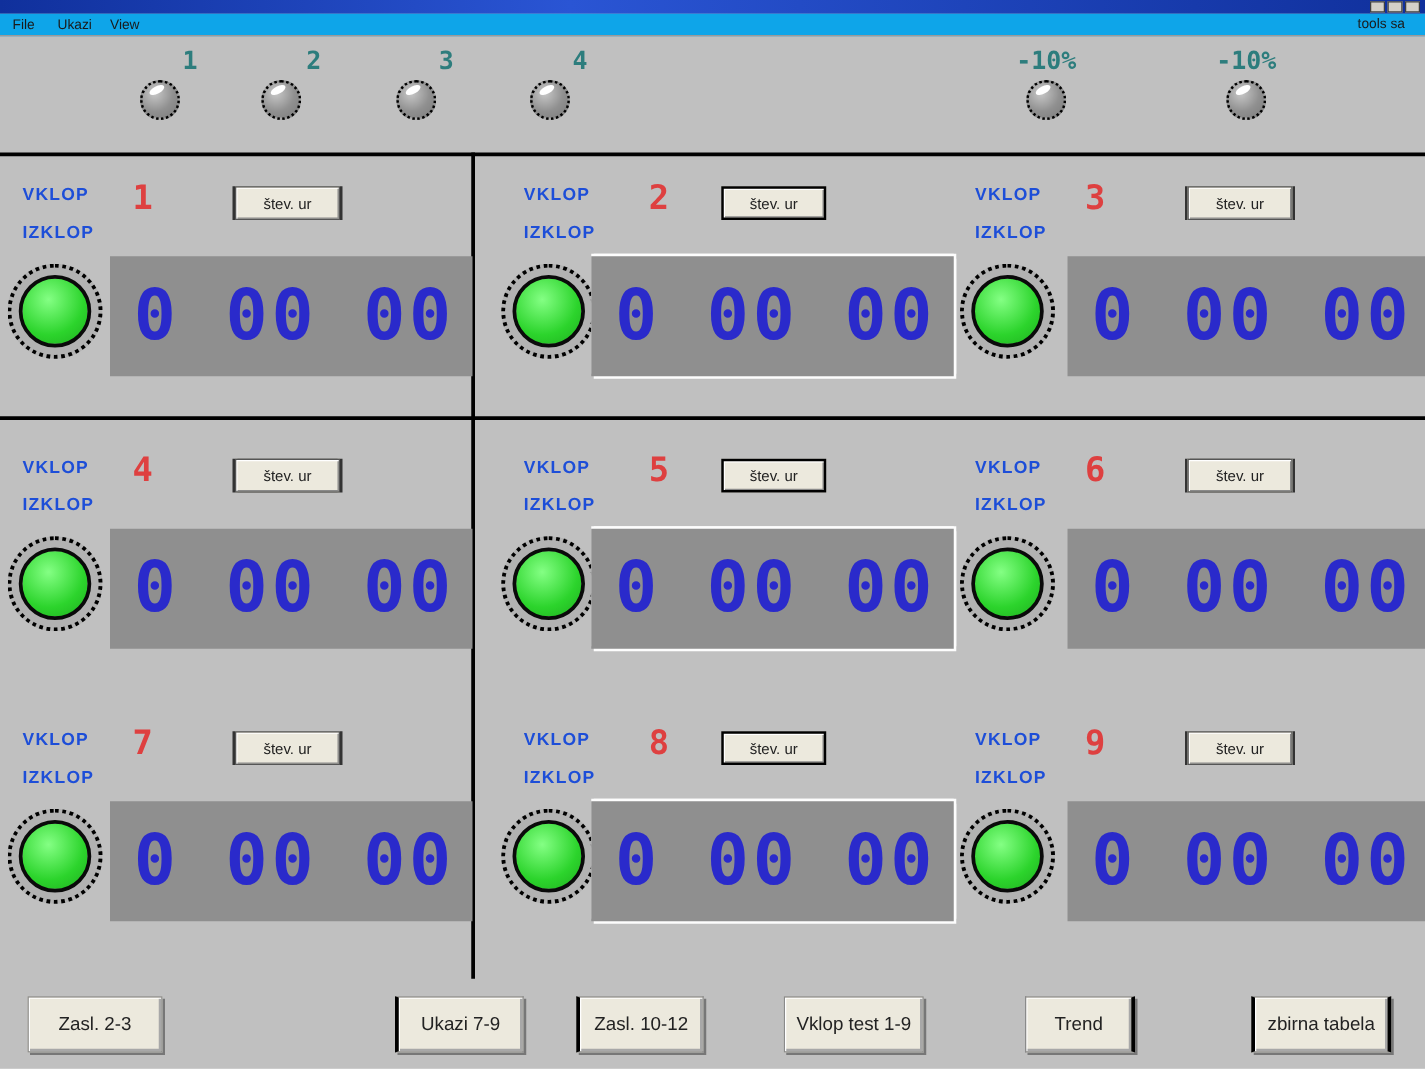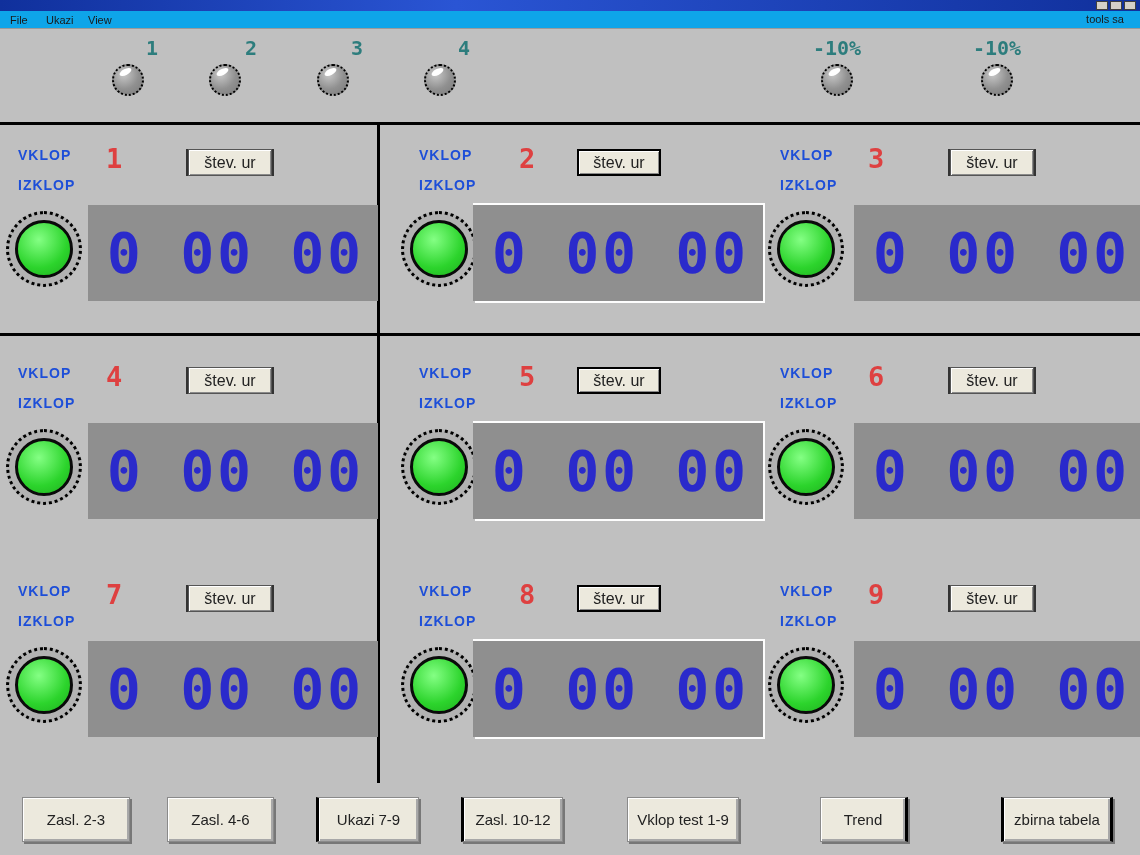--- a/index.html
+++ b/index.html
@@ -29,21 +29,21 @@
   .til0{left:112px}.til1{left:211px}.til2{left:317px}.til3{left:424px}.til4{left:797px}.til5{left:957px}
   .tl0{left:112px}.tl1{left:209px}.tl2{left:317px}.tl3{left:424px}.tl4{left:821px}.tl5{left:981px}
   
   .panel{position:absolute;width:378px;height:208px;}
   .c0{left:0}.c1{left:381px}.c2{left:762px}
   .r0{top:127px}.r1{top:345px}.r2{top:563px}
   .lbl{position:absolute;left:18px;font-size:14px;font-weight:bold;color:#1d4ed8;letter-spacing:1px;}
   .l-on{top:20px}.l-off{top:50px}
   .num{position:absolute;left:106px;top:16px;font-size:27px;font-weight:bold;color:#de4040;font-family:"DejaVu Sans Mono",monospace;}
   .pbtn{position:absolute;left:188px;top:22px;width:84px;height:27px;
-    background:#ece9dd;border:1px solid #555;font-size:16px;color:#222;
+    background:#ece9dd;border:1px solid #555;font-size:12px;color:#222;
     box-shadow:inset 1px 1px 0 #fff, inset -1px -1px 0 #8a8a8a, 2px 0 0 #333, -2px 0 0 #333;
     font-family:"Liberation Sans",sans-serif;}
   .c1 .pbtn{border:2px solid #000;box-shadow:inset 1px 1px 0 #fff, inset -1px -1px 0 #8a8a8a;}
   .lamp{position:absolute;left:6px;top:84px;width:76px;height:76px;border-radius:50%;
     border:3px dotted #000;box-sizing:border-box;background:#b2b2b2;cursor:pointer;}
   .lamp .core{position:absolute;left:6px;top:6px;width:58px;height:58px;border-radius:50%;
     border:3px solid #0a0a0a;box-sizing:border-box;
     background:radial-gradient(circle at 40% 32%, #84ff84, #2cd42c 60%, #1fae1f);}
   .c1 .lbl{left:38px}.c1 .num{left:138px}.c1 .pbtn{left:196px}.c1 .lamp{left:20px}
   .display{position:absolute;left:88px;top:78px;width:290px;height:96px;background:#8f8f8f;
@@ -189,20 +189,19 @@
     <div class="lbl l-off">IZKLOP</div>
     <div class="num">9</div>
     <button class="pbtn">štev. ur</button>
     <div class="lamp">
         <div class="core"></div>
       </div>
     <div class="display"><span class="digits">0 00 00</span></div>
   </div>
 
   <button class="bbtn bb0">Zasl. 2-3</button>
-  <button class="bbtn bb1">Zasl. 4-6</button>
   <button class="bbtn bb2 edge-l">Ukazi 7-9</button>
   <button class="bbtn bb3 edge-l">Zasl. 10-12</button>
   <button class="bbtn bb4">Vklop test 1-9</button>
   <button class="bbtn bb5 edge-r">Trend</button>
   <button class="bbtn bb6 edge-l edge-r">zbirna tabela</button>
 
 </div>
 
 </body></html>

